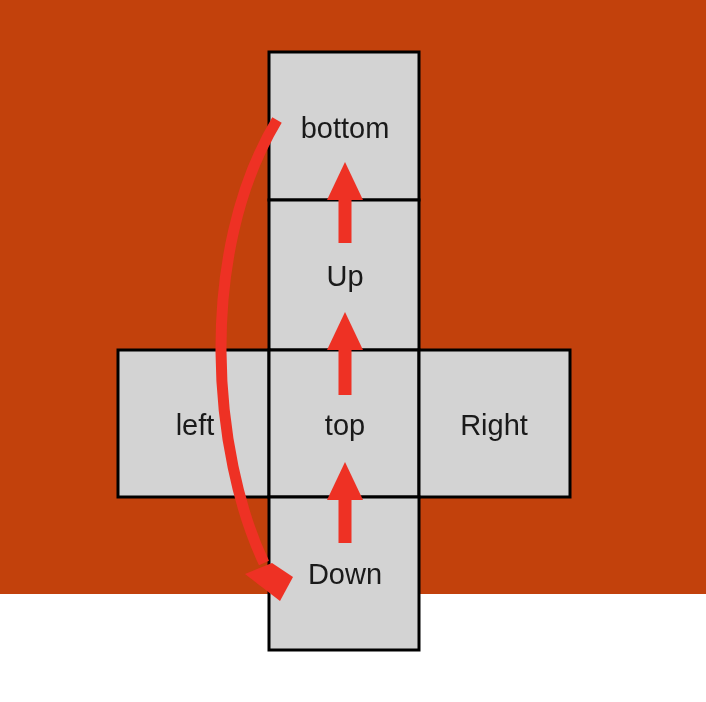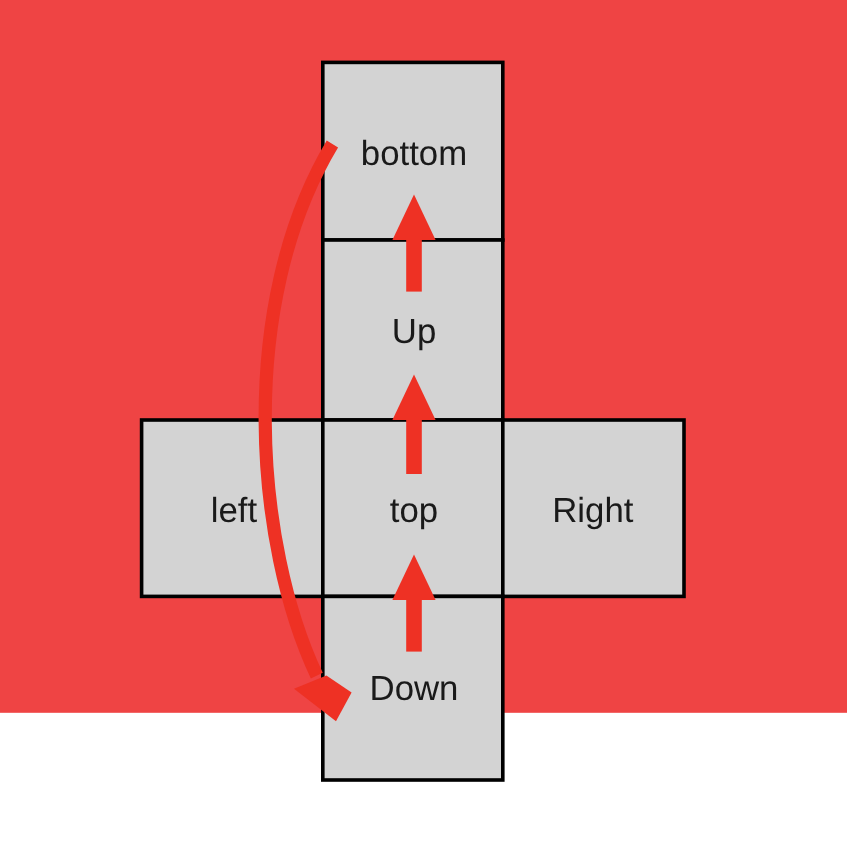--- a/index.html
+++ b/index.html
@@ -11,21 +11,21 @@
   body {
     width: 706px;
     height: 702px;
     font-family: "Liberation Sans", "DejaVu Sans", sans-serif;
     overflow: hidden;
   }
   #canvas {
     position: relative;
     width: 706px;
     height: 594px;
-    background: #ef4444;
+    background: #c2410c;
   }
   svg#diagram {
     position: absolute;
     left: 0;
     top: 0;
     width: 706px;
     height: 702px;
     display: block;
   }
   .cell-rect {

